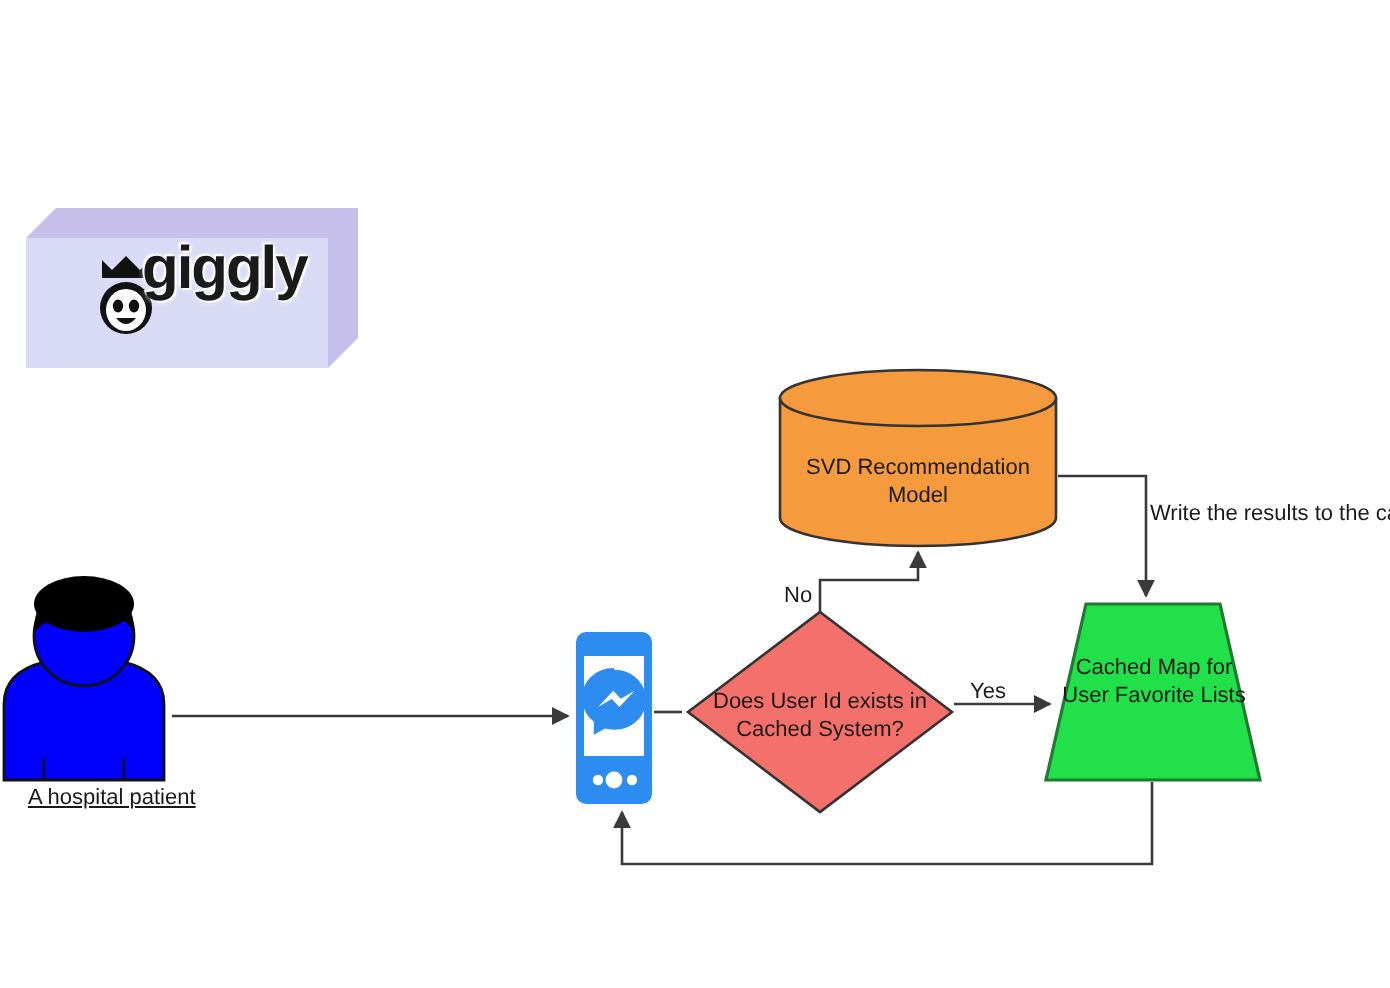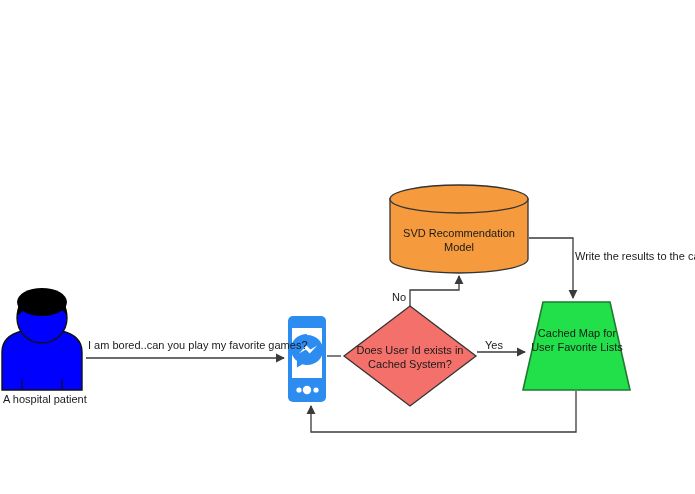--- a/index.html
+++ b/index.html
@@ -61,20 +61,36 @@
     letter-spacing: -1px;
     color: #1a1a1a;
     text-shadow: 0 0 3px #ffffff, 1px 1px 0 #ffffff, -1px -1px 0 #ffffff;
   }
 </style>
 </head>
 <body>
 
 <div id="canvas">
 
+  <div id="logo-box">
+    <svg class="layer" style="width:166px;height:80px;" viewBox="0 0 166 80">
+      <polygon points="0,15 15,0 166,0 166,65 151,80 0,80" fill="#c6bfe9"></polygon>
+      <polygon points="0,15 151,15 151,80 0,80" fill="#d9dbf6"></polygon>
+    </svg>
+
+    <svg style="position:absolute;left:30px;top:22px;width:40px;height:44px;" viewBox="0 0 40 44">
+      <path d="M8 13 L8 4 L13 9 L20 2 L27 9 L32 4 L32 13 Z" fill="#111111"></path>
+      <ellipse cx="20" cy="28" rx="13" ry="13" fill="#111111"></ellipse>
+      <ellipse cx="20" cy="29" rx="10" ry="10.5" fill="#ffffff"></ellipse>
+      <ellipse cx="16" cy="27" rx="2.6" ry="3.2" fill="#111111"></ellipse>
+      <ellipse cx="24" cy="27" rx="2.6" ry="3.2" fill="#111111"></ellipse>
+      <path d="M15 33 Q20 39 25 33 Z" fill="#111111"></path>
+    </svg>
+    <div class="logo-word">giggly</div>
+  </div>
 
   <svg class="layer" viewBox="0 0 695 494">
     <defs>
       <marker id="arrow" viewBox="0 0 10 10" refX="9" refY="5" markerWidth="7" markerHeight="7" orient="auto-start-reverse">
         <path d="M 0 0 L 10 5 L 0 10 z" fill="#3a3a3a"></path>
       </marker>
     </defs>
 
     <g>
       <path d="M2 390 L2 352 Q2 336 22 331 L36 328 Q42 334 48 328 L62 331 Q82 336 82 352 L82 390 Z" fill="#0000ff" stroke="#111111" stroke-width="1.4"></path>
@@ -124,18 +140,17 @@
 
     <line x1="477" y1="352" x2="525" y2="352" stroke="#3a3a3a" stroke-width="1.3" marker-end="url(#arrow)"></line>
     <text class="edge-label" x="485" y="349">Yes</text>
 
     <path d="M529 238 L573 238 L573 298" fill="none" stroke="#3a3a3a" stroke-width="1.3" marker-end="url(#arrow)"></path>
     <text class="edge-label" x="575" y="260">Write the results to the cache</text>
 
     <path d="M576 391 L576 432 L311 432 L311 406" fill="none" stroke="#3a3a3a" stroke-width="1.3" marker-end="url(#arrow)"></path>
   </svg>
 
-  <div class="lbl" style="left:3px; top:393px;">A hospital patient</div>
+  <div class="lbl" style="left:14px; top:393px;text-decoration:underline;">A hospital patient</div>
 
-  <div class="lbl" style="left:88px; top:339px;">I am bored..can you play my favorite games?</div>
 
 
 </div>
 
 </body></html>

